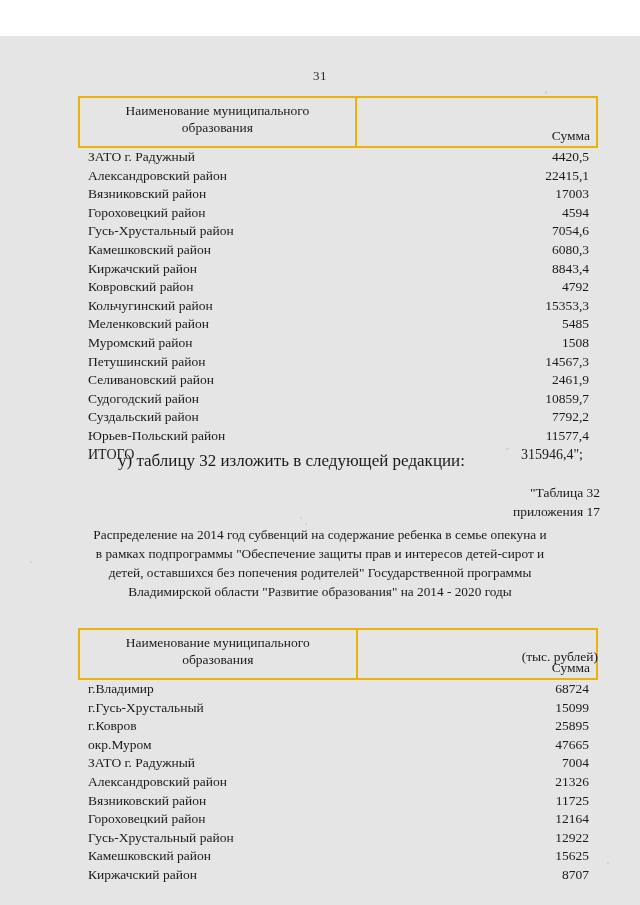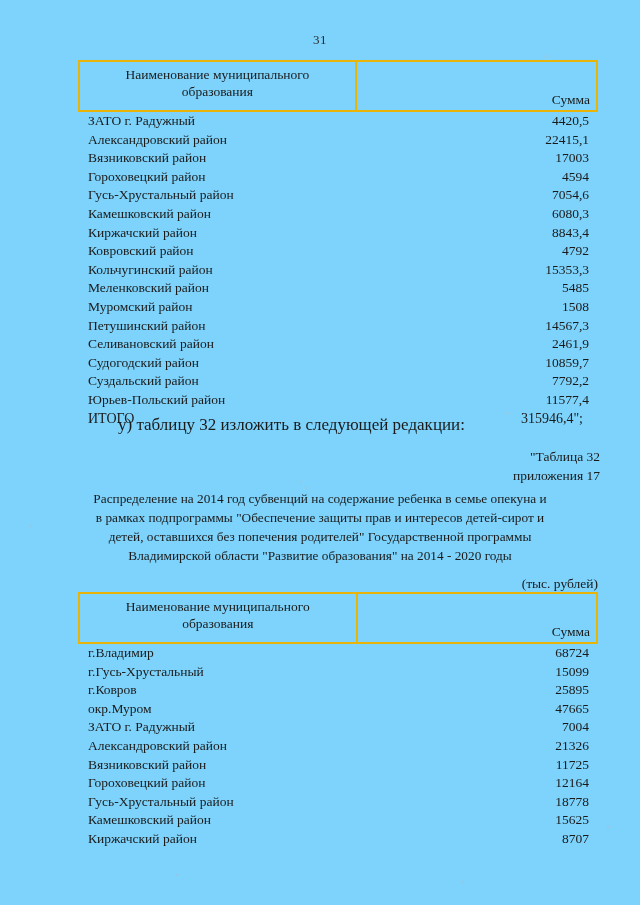--- a/index.html
+++ b/index.html
@@ -12,21 +12,22 @@
     height: 905px;
     position: relative;
     font-family: "Liberation Serif", "DejaVu Serif", serif;
     color: #1a1a1a;
     overflow: hidden;
   }
 
   .page {
     position: absolute;
     inset: 0;
-    background: #7dd3fc;
+    background: #e5e5e5;
+    margin-top: 36px;
   }
 
   .page-number {
     position: absolute;
     top: 32px;
     left: 0;
     width: 640px;
     text-align: center;
     font-size: 13px;
     color: #2a2a2a;
@@ -117,21 +118,21 @@
     left: 70px;
     top: 489px;
     width: 500px;
     text-align: center;
     font-size: 13.3px;
     line-height: 19.1px;
   }
 
   .units {
     right: 42px;
-    top: 574px;
+    top: 611px;
     font-size: 13.5px;
     text-align: left;
   }
 
   
   .speckle {
     position: absolute;
     background: #b9b9b9;
     border-radius: 50%;
     opacity: 0.55;
@@ -260,21 +261,21 @@
         <tr>
           <td class="cell-name">Вязниковский район</td>
           <td class="cell-sum">11725</td>
         </tr>
         <tr>
           <td class="cell-name">Гороховецкий район</td>
           <td class="cell-sum">12164</td>
         </tr>
         <tr>
           <td class="cell-name">Гусь-Хрустальный район</td>
-          <td class="cell-sum">18778</td>
+          <td class="cell-sum">12922</td>
         </tr>
         <tr>
           <td class="cell-name">Камешковский район</td>
           <td class="cell-sum">15625</td>
         </tr>
         <tr>
           <td class="cell-name">Киржачский район</td>
           <td class="cell-sum">8707</td>
         </tr>
       </tbody>

